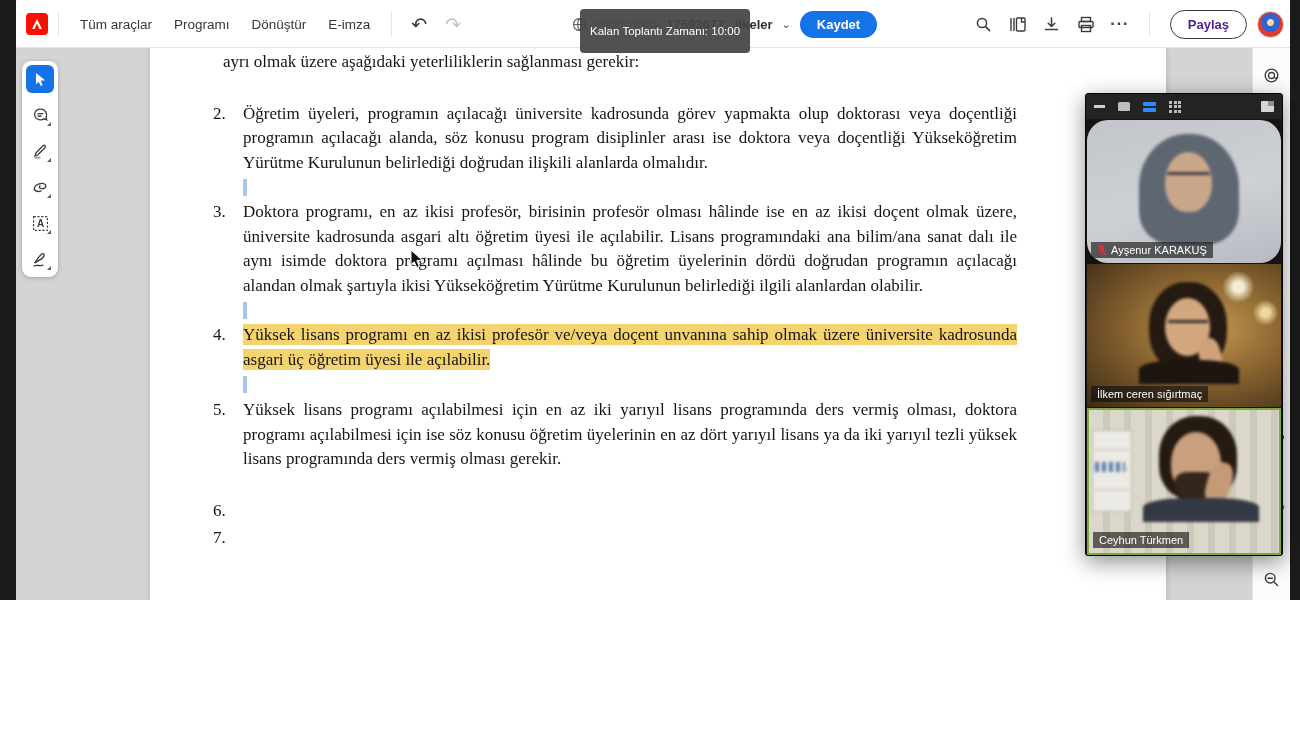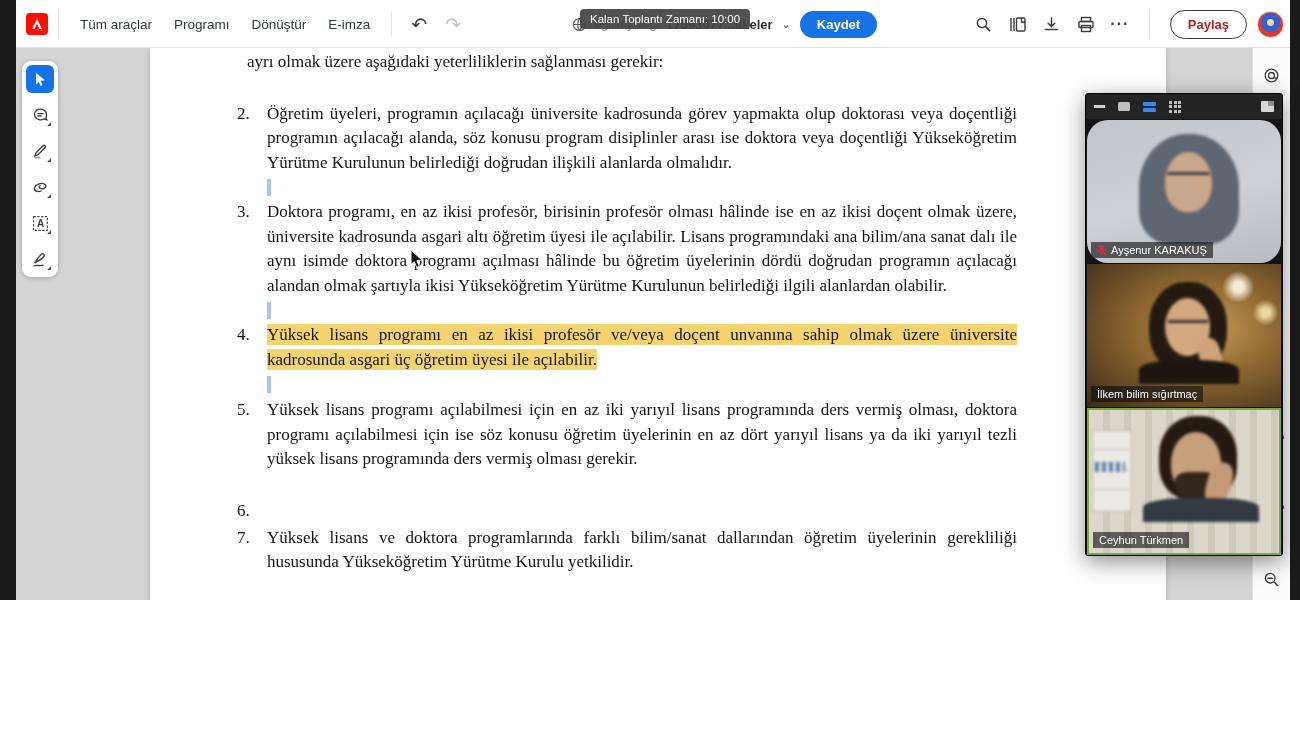--- a/index.html
+++ b/index.html
@@ -27,29 +27,29 @@
   .tb-center { position:absolute; left:556px; top:0; height:48px; display:flex; align-items:center; gap:7px; }
   .globe { color:#5c5c5c; }
   .crumb-prefix { font-size:12.5px; color:#8a8a8a; max-width:96px; white-space:nowrap; overflow:hidden; }
   .crumb-title { font-size:13px; font-weight:700; color:#2c2c2c; white-space:nowrap; }
   .crumb-chevron { font-size:11px; color:#4b4b4b; padding:0 2px; }
   .save-btn { background:#1473e6; color:#fff; border:none; border-radius:14px; height:27px;
               padding:0 17px; font-size:13px; font-weight:700; font-family:inherit; }
 
   .tb-right { position:absolute; right:6px; top:0; height:48px; display:flex; align-items:center; gap:4px; }
   .tb-icon { width:30px; height:30px; display:flex; align-items:center; justify-content:center; color:#3b3b3b; border-radius:4px; }
-  .share-btn { border:1.5px solid #3b3b3b; background:#fff; color:#b91c1c; border-radius:16px; height:29px;
+  .share-btn { border:1.5px solid #3b3b3b; background:#fff; color:#4c1d95; border-radius:16px; height:29px;
                padding:0 17px; font-size:13px; font-weight:700; font-family:inherit; margin:0 6px; }
   .avatar { width:27px; height:27px; border-radius:50%;
             background: radial-gradient(circle at 50% 42%, #ffd9a0 0 3px, #2f63d2 4px 9px, #e23a2e 10px);
             border:1px solid #d0d0d0; }
 
   
   .tooltip { position:absolute; left:580px; top:9px; z-index:9; background:rgba(68,68,68,.93);
-             color:#fff; font-size:11.5px; padding:4px 10px; border-radius:4px; white-space:nowrap; }
+             color:#fff; font-size:11.5px; padding:16px 10px; border-radius:4px; white-space:nowrap; }
 
   
   .left-rail { position:absolute; left:22px; top:61px; width:36px; background:#fff; border-radius:9px;
                box-shadow:0 1px 5px rgba(0,0,0,.22); padding:4px 0; z-index:6;
                display:flex; flex-direction:column; align-items:center; gap:8px; }
   .tool-btn { position:relative; width:28px; height:28px; border-radius:6px; display:flex; align-items:center;
               justify-content:center; color:#3b3b3b; }
   .tool-btn.active { background:#1473e6; color:#fff; }
   .tool-btn .corner { position:absolute; right:3px; bottom:3px; width:0; height:0;
                       border-left:4px solid transparent; border-bottom:4px solid #5a5a5a; }
@@ -57,21 +57,21 @@
   
   .fab-green { position:absolute; left:12px; top:643px; width:31px; height:31px; border-radius:50%;
                background:#23453a; display:flex; align-items:center; justify-content:center; z-index:6;
                box-shadow:0 1px 4px rgba(0,0,0,.35); }
 
   
   .doc-area { position:absolute; left:16px; right:48px; top:48px; bottom:0; background:#d4d4d4; overflow:hidden; }
   .page { position:absolute; left:134px; top:0; width:1016px; height:760px; background:#fff;
           box-shadow:0 0 6px rgba(0,0,0,.18); }
   .doc-content { font-family:"Liberation Serif", serif; font-size:17px; line-height:24.5px; color:#151515;
-                 padding:2px 149px 0 117px; text-align:justify; }
+                 padding:2px 149px 0 93px; text-align:justify; }
   .intro-line { margin-left:-20px; margin-bottom:27px; }
   .doc-item { position:relative; }
   .doc-item .num { position:absolute; left:-30px; top:0; }
   .hl { background:#f5d46f; padding:1px 0; }
   .caret-mark { width:4px; height:17px; background:#a9c4f1; margin:4px 0 4px 0; }
   .sp-lg { height:27px; }
   .doc-heading { font-weight:700; margin-left:-62px; margin-top:33px; font-size:17.5px; }
 
   
   .mouse-cursor { position:absolute; left:410px; top:249px; z-index:40; }
@@ -248,21 +248,20 @@
         </div>
         <div class="sp-lg"></div>
 
         <div class="doc-item">
           <span class="num">6.</span>
         </div>
         <div class="sp-lg"></div>
 
         <div class="doc-item">
           <span class="num">7.</span>
-          <span>Yüksek lisans ve doktora programlarında farklı bilim/sanat dallarından öğretim üyelerinin gerekliliği hususunda Yükseköğretim Yürütme Kurulu yetkilidir.</span>
         </div>
 
       </div>
     </div>
   </div>
 
   <aside class="left-rail">
     <div class="tool-btn active">
       <svg width="15" height="15" viewBox="0 0 15 15">
           <path d="M3 1 L12 8.2 L7.6 8.8 L9.6 13 L7.7 13.9 L5.8 9.7 L3 12.4 Z" fill="#fff"></path>
@@ -401,21 +400,21 @@
 
     <div class="tile t2">
       <div class="blurwrap">
         <div class="hair"></div>
           <div class="face"></div>
           <div class="glasses"></div>
           <div class="hand"></div>
           <div class="torso"></div>
       </div>
       <div class="name-tag">
-        <span>İlkem bilim sığırtmaç</span>
+        <span>İlkem ceren sığırtmaç</span>
       </div>
     </div>
 
 
     <div class="tile t4 active">
       <div class="blurwrap">
         <div class="shelf">
             <i style="top:18px"></i>
             <i style="top:38px"></i>
             <i style="top:58px"></i>

